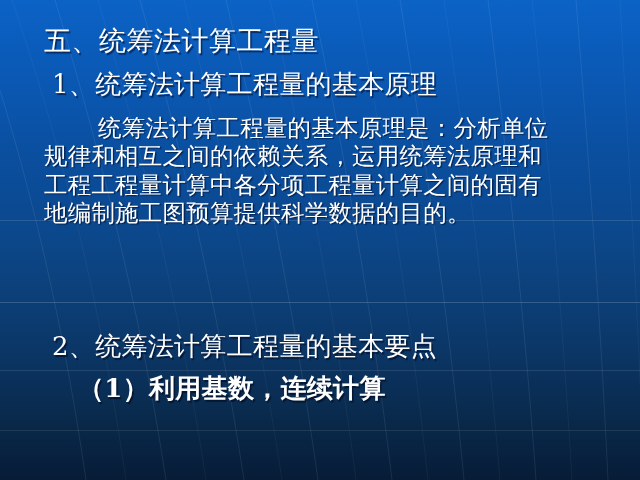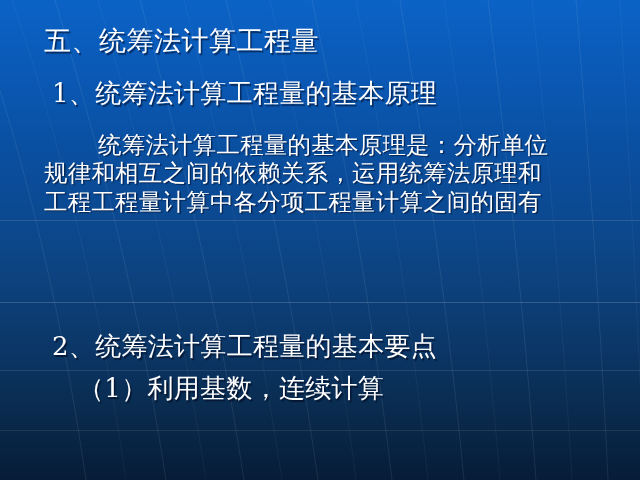--- a/index.html
+++ b/index.html
@@ -73,37 +73,36 @@
 
   .subtitle {
     position: absolute;
     left: 52px;
     top: 71px;
     font-size: 26px;
     line-height: 1.05;
     letter-spacing: .3px;
     white-space: nowrap;
     text-shadow: 1.5px 1.5px 1px rgba(0,0,20,.55);
-    margin-top: 9px;
   }
 
   .body-block {
     position: absolute;
     left: 44px;
     top: 114px;
     width: 552px;
   }
   .body-line {
     font-size: 23.5px;
     line-height: 28.4px;
     letter-spacing: .2px;
     white-space: nowrap;
     text-shadow: 1.4px 1.4px 1px rgba(0,0,20,.55);
   }
-  .body-line.indent { padding-left: 54px; margin-top: 17px; }
+  .body-line.indent { padding-left: 54px; }
 
   .section2 {
     position: absolute;
     left: 52px;
     top: 333px;
     font-size: 26px;
     line-height: 1.05;
     letter-spacing: .3px;
     white-space: nowrap;
     text-shadow: 1.5px 1.5px 1px rgba(0,0,20,.55);
@@ -111,20 +110,21 @@
 
   .item1 {
     position: absolute;
     left: 78px;
     top: 375px;
     font-size: 26px;
     line-height: 1.05;
     letter-spacing: .3px;
     white-space: nowrap;
     text-shadow: 1.5px 1.5px 1px rgba(0,0,20,.55);
+    font-weight: bold;
   }
 </style>
 </head>
 <body>
 
 <div id="slide">
 
   <svg class="bg-fan" viewBox="0 0 640 480" preserveAspectRatio="none">
     <g fill="none" stroke="rgba(255,255,255,0.16)" stroke-width="1">
       <path d="M -30 0 C 20 140 60 300 86 480"></path>
@@ -159,20 +159,21 @@
   <div class="content">
 
     <div class="title">五、统筹法计算工程量</div>
 
     <div class="subtitle">1、统筹法计算工程量的基本原理</div>
 
     <div class="body-block">
       <div class="body-line indent">统筹法计算工程量的基本原理是：分析单位</div>
       <div class="body-line">规律和相互之间的依赖关系，运用统筹法原理和</div>
       <div class="body-line">工程工程量计算中各分项工程量计算之间的固有</div>
+      <div class="body-line">地编制施工图预算提供科学数据的目的。</div>
     </div>
 
     <div class="section2">2、统筹法计算工程量的基本要点</div>
 
     <div class="item1">（1）利用基数，连续计算</div>
 
   </div>
 </div>
 
 </body></html>

